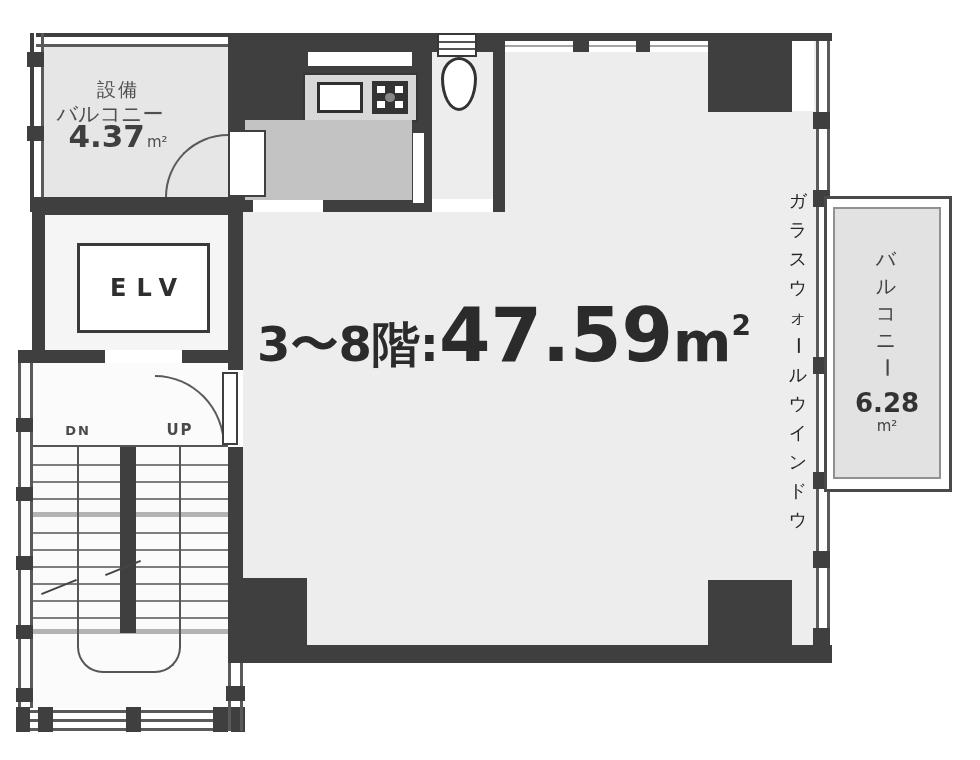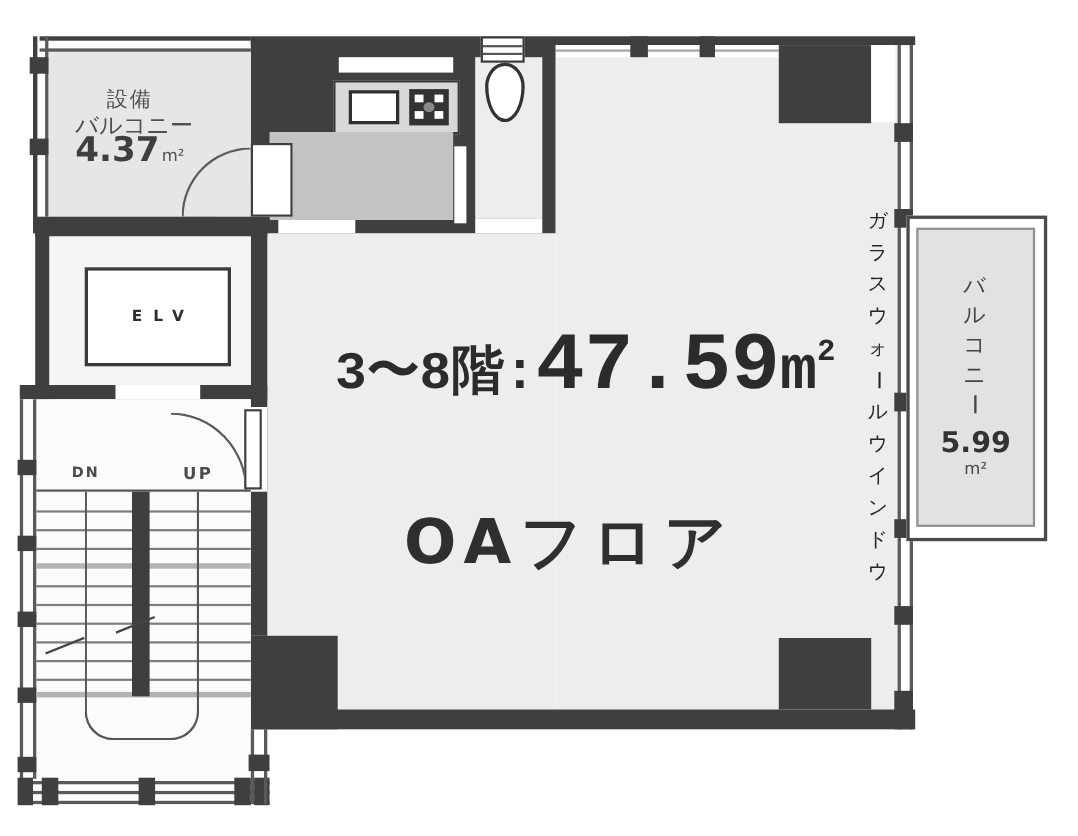--- a/index.html
+++ b/index.html
@@ -76,35 +76,35 @@
   <div class="abs thin" style="left:36px;top:44px;width:192px;height:3px;"></div>
   <div class="abs wall" style="left:30px;top:33px;width:4px;height:179px;"></div>
   <div class="abs thin" style="left:41px;top:33px;width:3px;height:164px;"></div>
   <div class="abs wall" style="left:27px;top:52px;width:17px;height:15px;"></div>
   <div class="abs wall" style="left:27px;top:126px;width:17px;height:15px;"></div>
   <div class="abs wall" style="left:30px;top:197px;width:215px;height:15px;"></div>
   <div class="abs" style="left:165px;top:134px;width:63px;height:63px;border-top:2px solid #5a5a5a;border-left:2px solid #5a5a5a;border-top-left-radius:100% 100%;"></div>
   <div class="abs" style="left:228px;top:130px;width:38px;height:67px;background:#fff;border:2px solid #3f3f3f;z-index:3;"></div>
 
   <div class="abs center" style="left:60px;top:78px;width:116px;height:24px;font-size:19px;color:#4f4f4f;letter-spacing:2px;">設備</div>
-  <div class="abs center" style="left:50px;top:101px;width:144px;height:26px;font-size:21px;color:#4f4f4f;">
+  <div class="abs center" style="left:38px;top:101px;width:144px;height:26px;font-size:21px;color:#4f4f4f;">
       <span>バルコニー</span>
     </div>
   <div class="abs baseline" style="left:46px;top:118px;width:144px;height:40px;gap:2px;">
     <span style="font-size:31px;font-weight:bold;color:#3f3f3f;">4.37</span>
     <span style="font-size:15px;color:#4f4f4f;">m²</span>
   </div>
 
   <div class="abs wall" style="left:32px;top:203px;width:211px;height:12px;"></div>
   <div class="abs wall" style="left:32px;top:203px;width:13px;height:160px;"></div>
   <div class="abs wall" style="left:18px;top:350px;width:225px;height:13px;"></div>
   <div class="abs white" style="left:105px;top:350px;width:77px;height:13px;"></div>
   <div class="abs" style="left:45px;top:215px;width:183px;height:135px;background:#f5f5f5;"></div>
   <div class="abs center" style="left:77px;top:243px;width:133px;height:90px;background:#fff;border:3px solid #3a3a3a;">
-    <span style="font-size:14px;letter-spacing:10px;color:#2f2f2f;font-weight:bold;padding-left:10px;text-align:right;">ELV</span>
+    <span style="font-size:24px;letter-spacing:10px;color:#2f2f2f;font-weight:bold;padding-left:10px;text-align:right;">ELV</span>
   </div>
 
   <div class="abs" style="left:21px;top:363px;width:207px;height:345px;background:#fbfbfb;"></div>
   <div class="abs thin" style="left:18px;top:363px;width:3px;height:368px;"></div>
   <div class="abs thin" style="left:30px;top:363px;width:3px;height:345px;"></div>
   <div class="abs wall" style="left:16px;top:418px;width:17px;height:14px;"></div>
   <div class="abs wall" style="left:16px;top:487px;width:17px;height:14px;"></div>
   <div class="abs wall" style="left:16px;top:556px;width:17px;height:14px;"></div>
   <div class="abs wall" style="left:16px;top:625px;width:17px;height:14px;"></div>
   <div class="abs wall" style="left:16px;top:688px;width:17px;height:14px;"></div>
@@ -147,39 +147,38 @@
 
   <div class="abs" style="left:824px;top:196px;width:128px;height:296px;background:#fff;border:3px solid #4a4a4a;"></div>
   <div class="abs" style="left:833px;top:207px;width:108px;height:272px;background:#e2e2e2;border:2px solid #919191;"></div>
   <div class="abs vtext" style="left:875px;top:246px;width:22px;height:140px;font-size:20px;line-height:27px;color:#454545;">
       <div>バ</div>
       <div>ル</div>
       <div>コ</div>
       <div>ニ</div>
       <div class="rot">ー</div>
     </div>
-  <div class="abs center" style="left:833px;top:388px;width:108px;height:30px;font-size:26px;font-weight:bold;color:#333;">5.99</div>
+  <div class="abs center" style="left:833px;top:388px;width:108px;height:30px;font-size:26px;font-weight:bold;color:#333;">6.28</div>
   <div class="abs center" style="left:833px;top:417px;width:108px;height:18px;font-size:15px;color:#444;">m²</div>
 
   <div class="abs vtext" style="left:785px;top:186px;width:26px;height:350px;font-size:18px;line-height:29px;color:#252525;">
       <div>ガ</div>
       <div>ラ</div>
       <div>ス</div>
       <div>ウ</div>
       <div>ォ</div>
       <div class="rot">ー</div>
       <div>ル</div>
       <div>ウ</div>
       <div>イ</div>
       <div>ン</div>
       <div>ド</div>
       <div>ウ</div>
     </div>
 
-  <div class="abs baseline txt" style="left:232px;top:292px;width:600px;height:88px;font-family:Liberation Mono, monospace;">
+  <div class="abs baseline txt" style="left:204px;top:292px;width:600px;height:88px;">
     <span style="font-size:48px;font-weight:bold;">3〜8階:</span>
     <span style="font-size:74px;font-weight:bold;">47.59</span>
     <span style="font-size:56px;font-weight:bold;">m</span>
     <span style="font-size:28px;font-weight:bold;transform:translateY(-26px);display:inline-block;">2</span>
   </div>
-  <div class="abs center" style="left:318px;top:456px;width:400px;height:76px;font-size:56px;font-weight:bold;letter-spacing:8px;color:#2f2f2f;">OAフロア</div>
 
 </div>
 
 </body></html>

